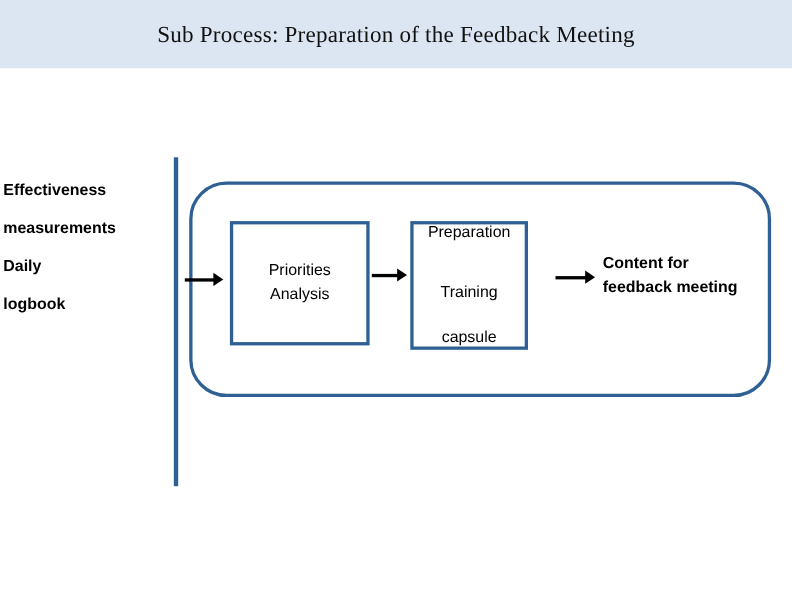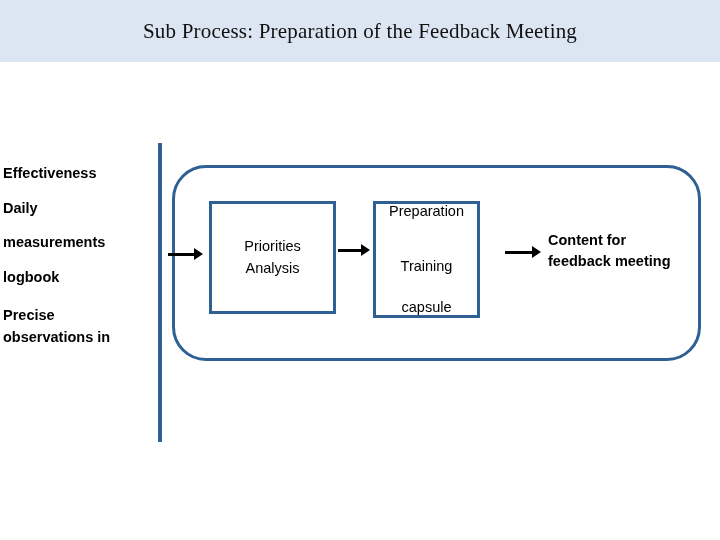--- a/index.html
+++ b/index.html
@@ -160,24 +160,23 @@
 </head>
 <body>
 
 <div class="slide">
 
   <div class="title-band"></div>
   <div class="title-text">Sub Process: Preparation of the Feedback Meeting</div>
 
   <div class="left-col">
     <div class="left-line">Effectiveness</div>
+    <div class="left-line">measurements</div>
     <div class="left-line">Daily</div>
-    <div class="left-line">measurements</div>
     <div class="left-line">logbook</div>
-    <div class="left-line wrap">Precise observations in</div>
   </div>
 
   <div class="vbar"></div>
 
   <div class="rounded-container"></div>
 
   <div class="arrow" id="arrow-1">
     <div class="shaft"></div>
     <div class="head"></div>
   </div>

